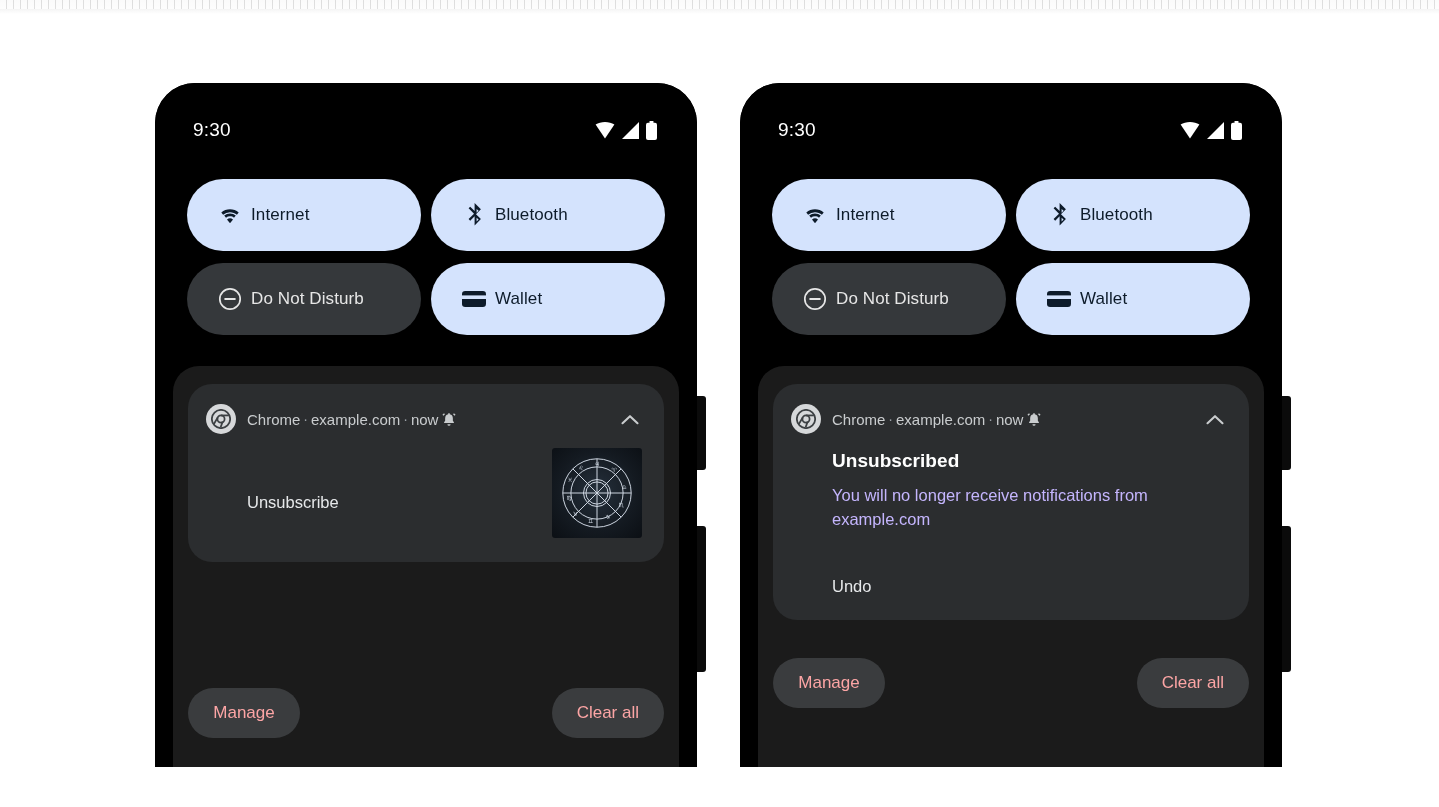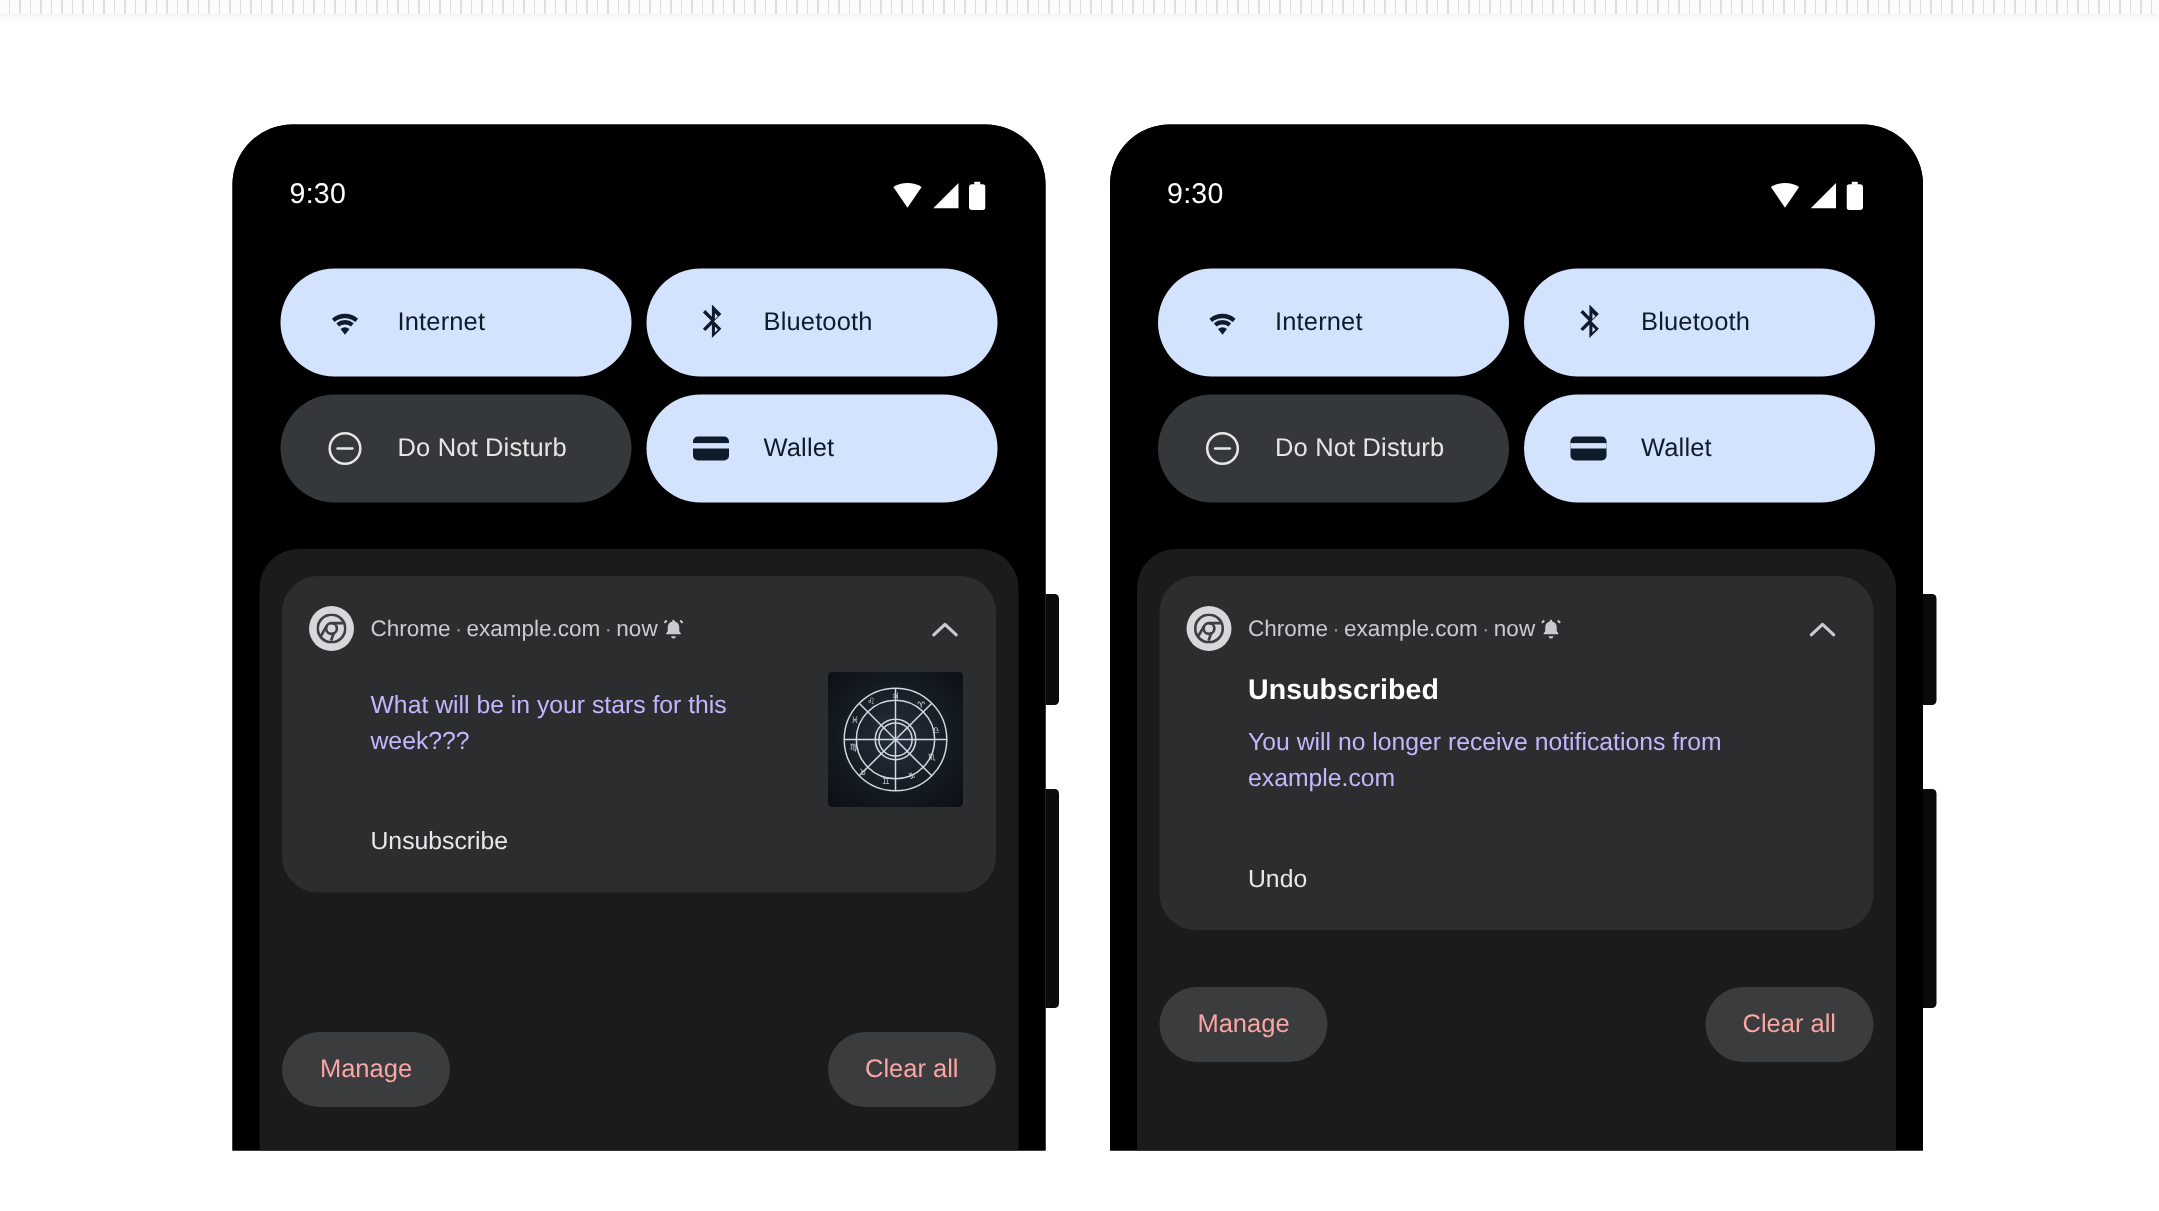--- a/index.html
+++ b/index.html
@@ -102,21 +102,21 @@
     display: grid;
     grid-template-columns: 1fr 1fr;
     grid-gap: 12px 10px;
   }
   .qs-tile {
     height: 72px;
     border-radius: 36px;
     display: flex;
     align-items: center;
     padding-left: 30px;
-    gap: 22px;
+    gap: 8px;
     cursor: pointer;
     user-select: none;
   }
   .qs-tile.on  { background: #d4e3fd; color: #0d1b2a; }
   .qs-tile.off { background: #35383b; color: #e6e6e6; }
   .qs-tile .tile-label {
     font-size: 17px;
     letter-spacing: .1px;
   }
   .qs-tile .tile-icon { display: flex; width: 26px; justify-content: center; }
@@ -351,21 +351,20 @@
             </span>
             <span class="collapse-btn">
               <svg width="18" height="12" viewBox="0 0 18 12">
                   <path d="M1.5 9.2 9 2.2l7.5 7" fill="none" stroke="#c9ccce" stroke-width="2.1" stroke-linecap="round" stroke-linejoin="round"></path>
                 </svg>
             </span>
           </div>
 
           <div class="notif-body">
             <div class="notif-text">
-              <div class="notif-desc">What will be in your stars for this week???</div>
               <div class="notif-action">Unsubscribe</div>
             </div>
             <div class="thumb">
               <svg viewBox="0 0 100 100" width="90" height="90">
                 <g fill="none" stroke="#cfd8e3" stroke-width="1.1">
                   <circle cx="50" cy="50" r="38"></circle>
                   <circle cx="50" cy="50" r="29"></circle>
                   <circle cx="50" cy="50" r="15"></circle>
                   <circle cx="50" cy="50" r="12.3"></circle>
                   <path d="M12 50h76M50 12v76"></path>

